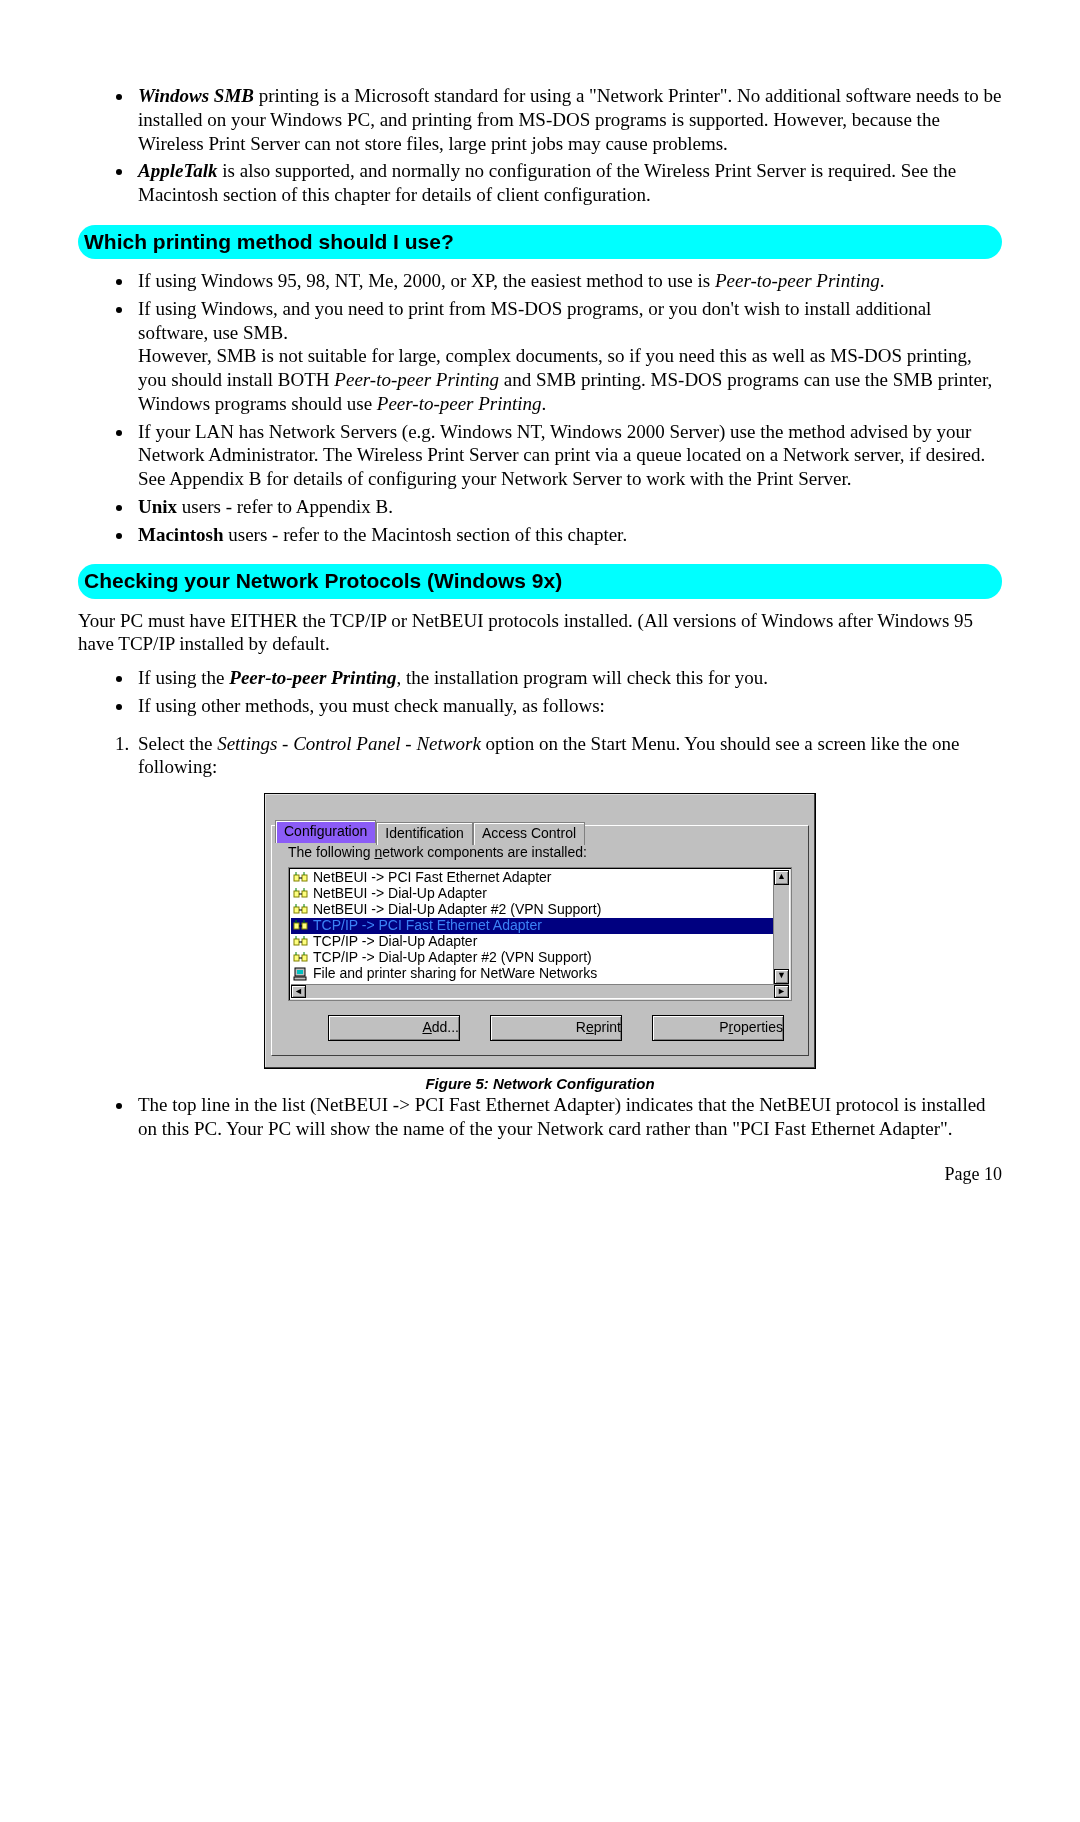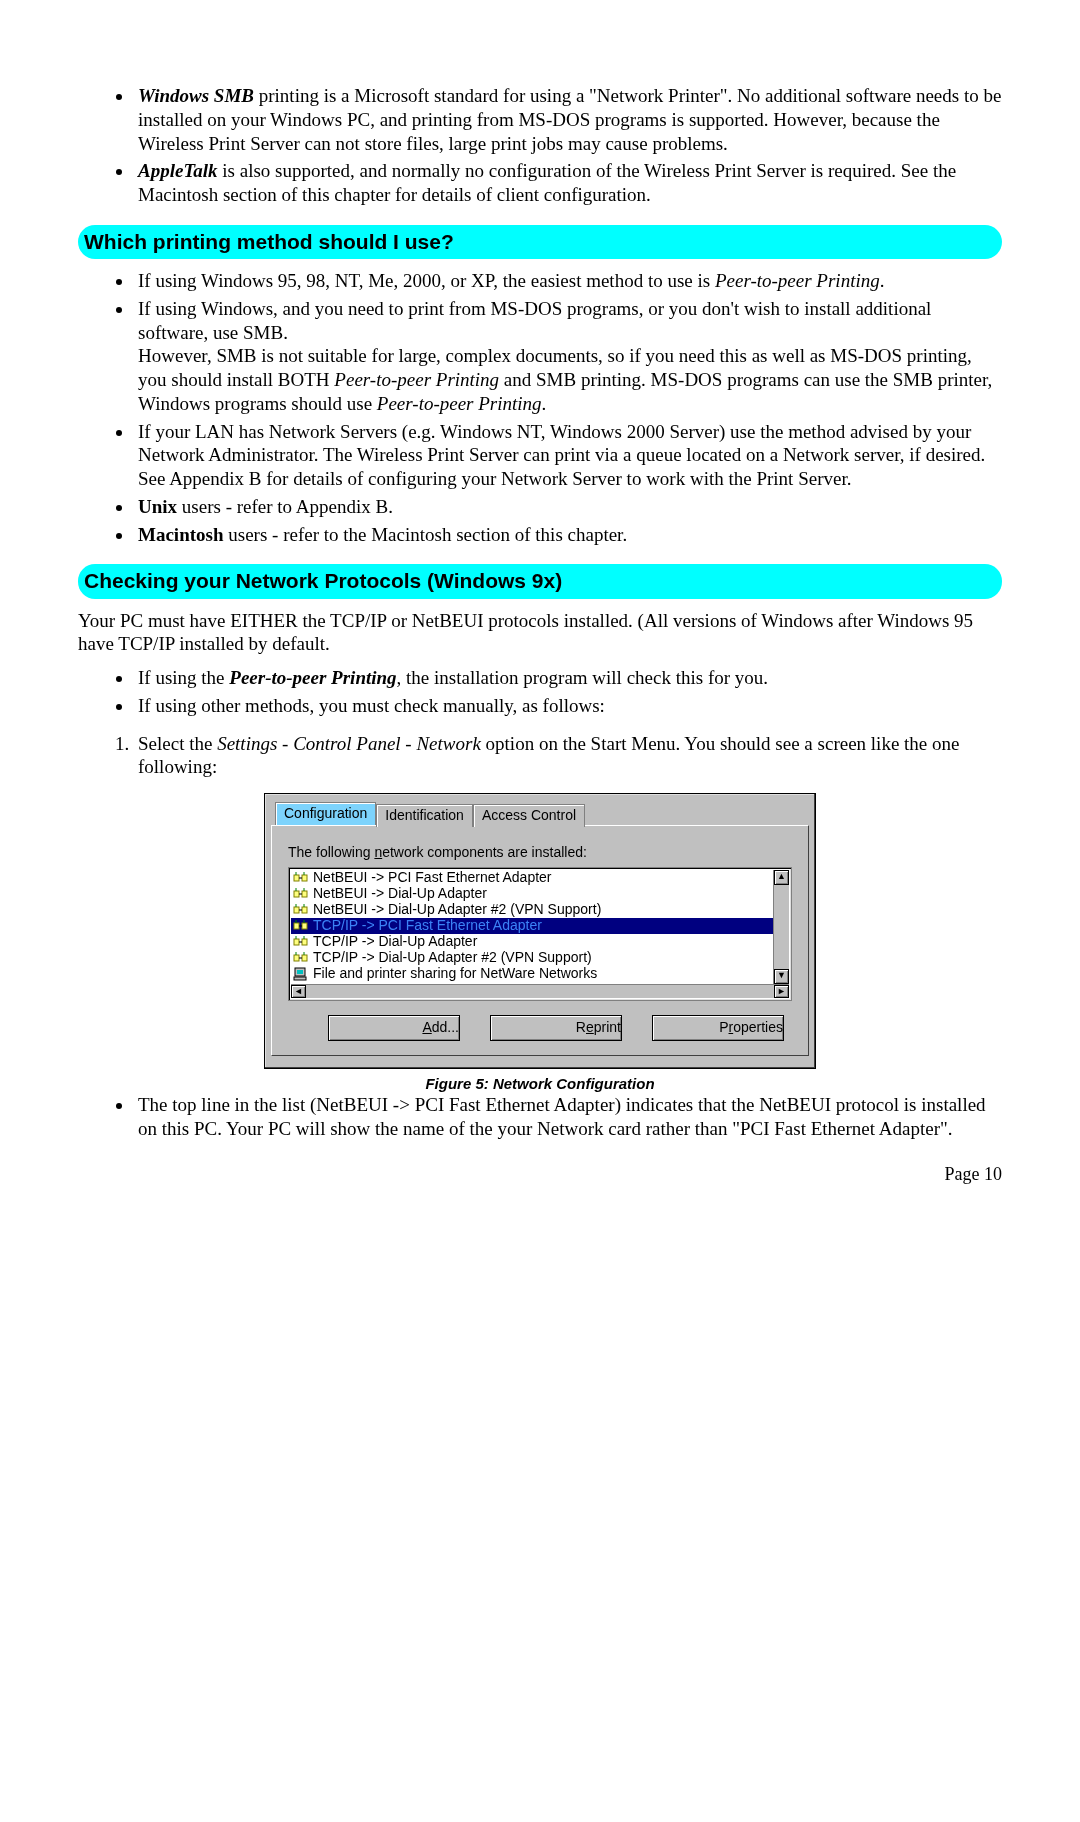--- a/index.html
+++ b/index.html
@@ -91,30 +91,30 @@
     font-size: 11px; line-height: 12px;
     text-align: center;
     font-family: Arial, sans-serif;
     color: #000;
   }
   .dlg-body {
     padding: 8px 6px 12px 6px;
   }
   .tabs { display: flex; gap: 0; margin-left: 4px; }
   .tab {
-    background: #7dd3fc;
+    background: #8b5cf6;
     border: 1px solid #808080;
     border-bottom: none;
     padding: 2px 8px;
     font-size: 14px;
     position: relative;
-    top: 0;
+    top: 18px;
     box-shadow: inset 1px 1px 0 #fff;
   }
-  .tab.inactive { background: #c0c0c0; top: 2px; border-top-color:#808080;}
+  .tab.inactive { background: #c0c0c0; top: 20px; border-top-color:#808080;}
   .tab-panel {
     border: 1px solid #fff;
     border-right-color: #404040;
     border-bottom-color: #404040;
     padding: 18px 16px 14px 16px;
     background: #c0c0c0;
   }
   .tab-panel .label { margin-bottom: 6px; }
   .listbox {
     background: #fff;

